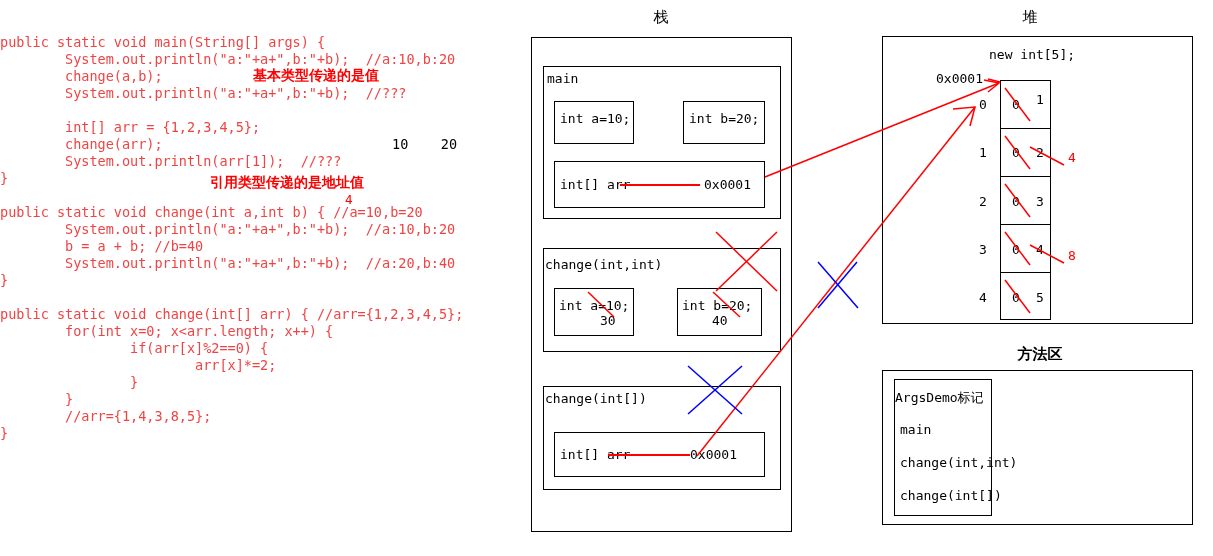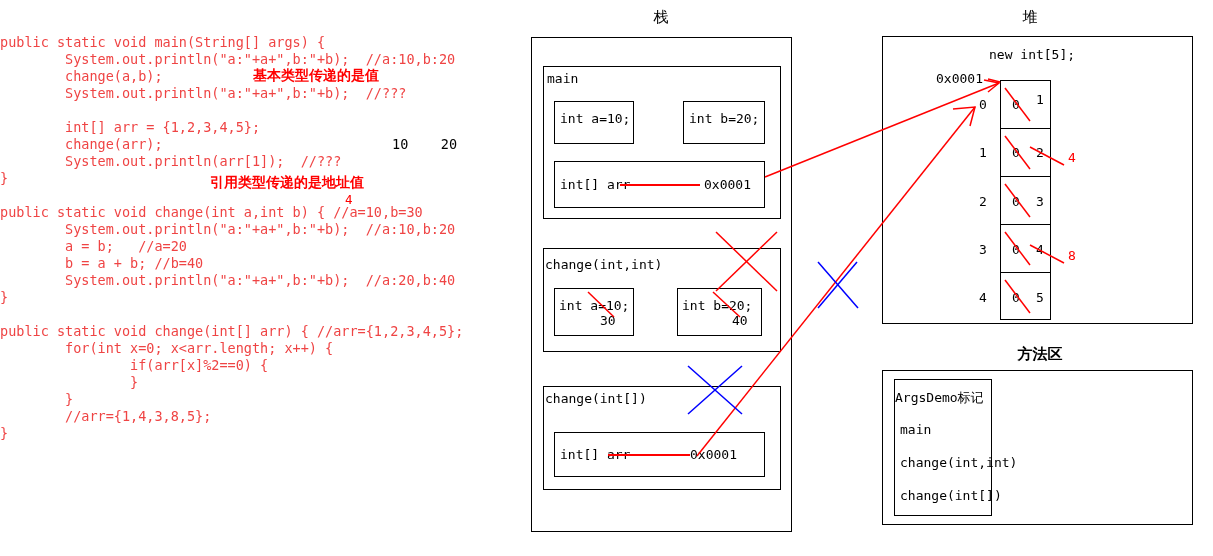--- a/index.html
+++ b/index.html
@@ -130,30 +130,30 @@
     <div class="code-line">public static void main(String[] args) {</div>
     <div class="code-line">        System.out.println("a:"+a+",b:"+b);  //a:10,b:20</div>
     <div class="code-line">        change(a,b);</div>
     <div class="code-line">        System.out.println("a:"+a+",b:"+b);  //???</div>
     <div class="code-line code-blank"></div>
     <div class="code-line">        int[] arr = {1,2,3,4,5};</div>
     <div class="code-line">        change(arr);</div>
     <div class="code-line">        System.out.println(arr[1]);  //???</div>
     <div class="code-line">}</div>
     <div class="code-line code-blank"></div>
-    <div class="code-line">public static void change(int a,int b) { //a=10,b=30</div>
+    <div class="code-line">public static void change(int a,int b) { //a=10,b=20</div>
     <div class="code-line">        System.out.println("a:"+a+",b:"+b);  //a:10,b:20</div>
-    <div class="code-line">        a = b;   //a=20</div>
     <div class="code-line">        b = a + b; //b=40</div>
     <div class="code-line">        System.out.println("a:"+a+",b:"+b);  //a:20,b:40</div>
     <div class="code-line">}</div>
     <div class="code-line code-blank"></div>
     <div class="code-line">public static void change(int[] arr) { //arr={1,2,3,4,5};</div>
     <div class="code-line">        for(int x=0; x&lt;arr.length; x++) {</div>
     <div class="code-line">                if(arr[x]%2==0) {</div>
+    <div class="code-line">                        arr[x]*=2;</div>
     <div class="code-line">                }</div>
     <div class="code-line">        }</div>
     <div class="code-line">        //arr={1,4,3,8,5};</div>
     <div class="code-line">}</div>
   </div>
 
   <div class="ann ann-cn" style="left:253px; top:67px;">基本类型传递的是值</div>
   <div class="ann ann-cn" style="left:210px; top:174px;">引用类型传递的是地址值</div>
   <div class="ann ann-num" style="left:345px; top:192px;">4</div>
   <div class="blk-note" style="left:392px; top:136px;">10    20</div>
@@ -171,21 +171,21 @@
   <div class="lbl" style="left:560px; top:177px;">int[] arr</div>
   <div class="lbl" style="left:704px; top:177px;">0x0001</div>
 
   <div class="box" style="left:543px; top:248px; width:238px; height:104px;"></div>
   <div class="lbl" style="left:545px; top:257px;">change(int,int)</div>
   <div class="box" style="left:554px; top:288px; width:80px; height:48px;"></div>
   <div class="lbl" style="left:559px; top:298px;">int a=10;</div>
   <div class="lbl" style="left:600px; top:313px;">30</div>
   <div class="box" style="left:677px; top:288px; width:85px; height:48px;"></div>
   <div class="lbl" style="left:682px; top:298px;">int b=20;</div>
-  <div class="lbl" style="left:732px; top:313px;">40</div>
+  <div class="lbl" style="left:712px; top:313px;">40</div>
 
   <div class="box" style="left:543px; top:386px; width:238px; height:104px;"></div>
   <div class="lbl" style="left:545px; top:391px;">change(int[])</div>
   <div class="box" style="left:554px; top:432px; width:211px; height:45px;"></div>
   <div class="lbl" style="left:560px; top:447px;">int[] arr</div>
   <div class="lbl" style="left:690px; top:447px;">0x0001</div>
 
   <div class="cap" style="left:990px; top:8px; width:80px;">堆</div>
   <div class="box" style="left:882px; top:36px; width:311px; height:288px;"></div>
   <div class="mtext" style="left:989px; top:47px;">new int[5];</div>

